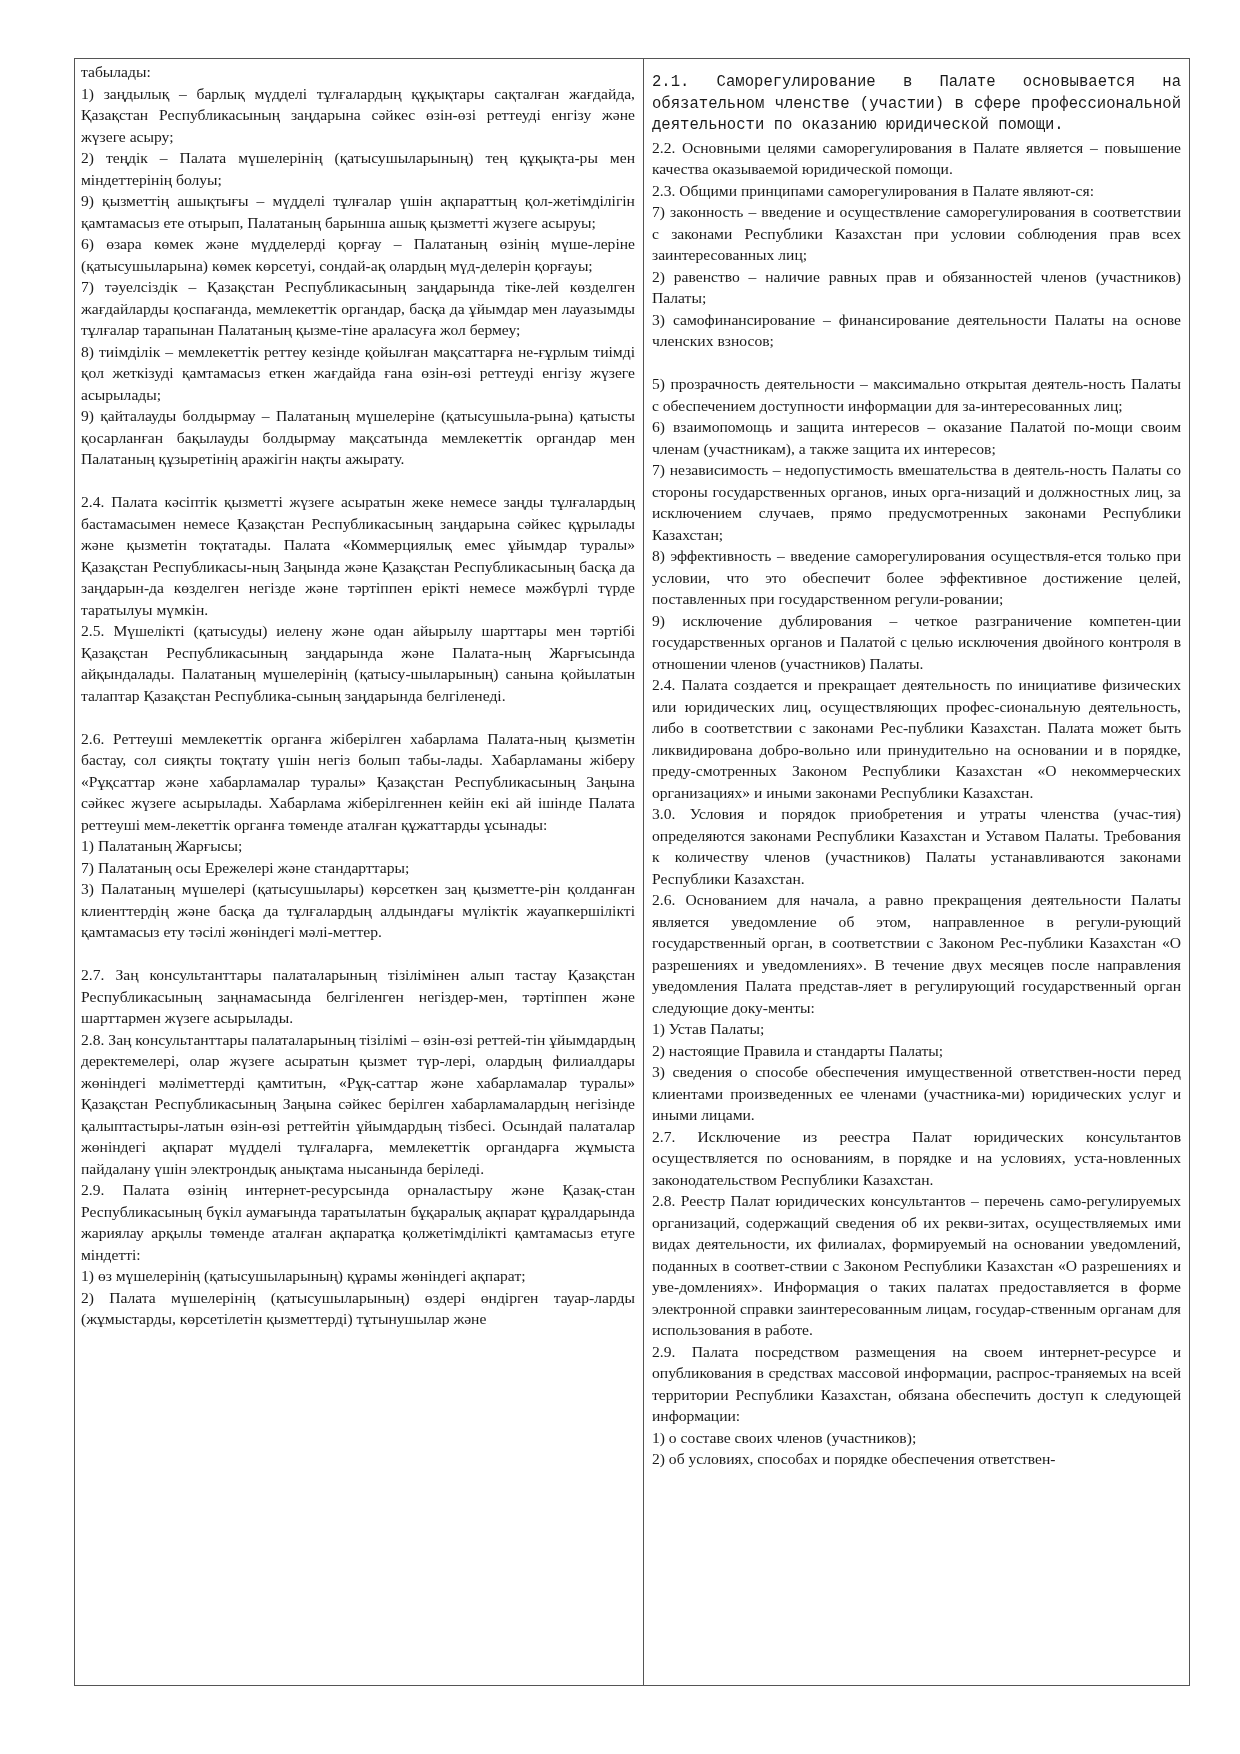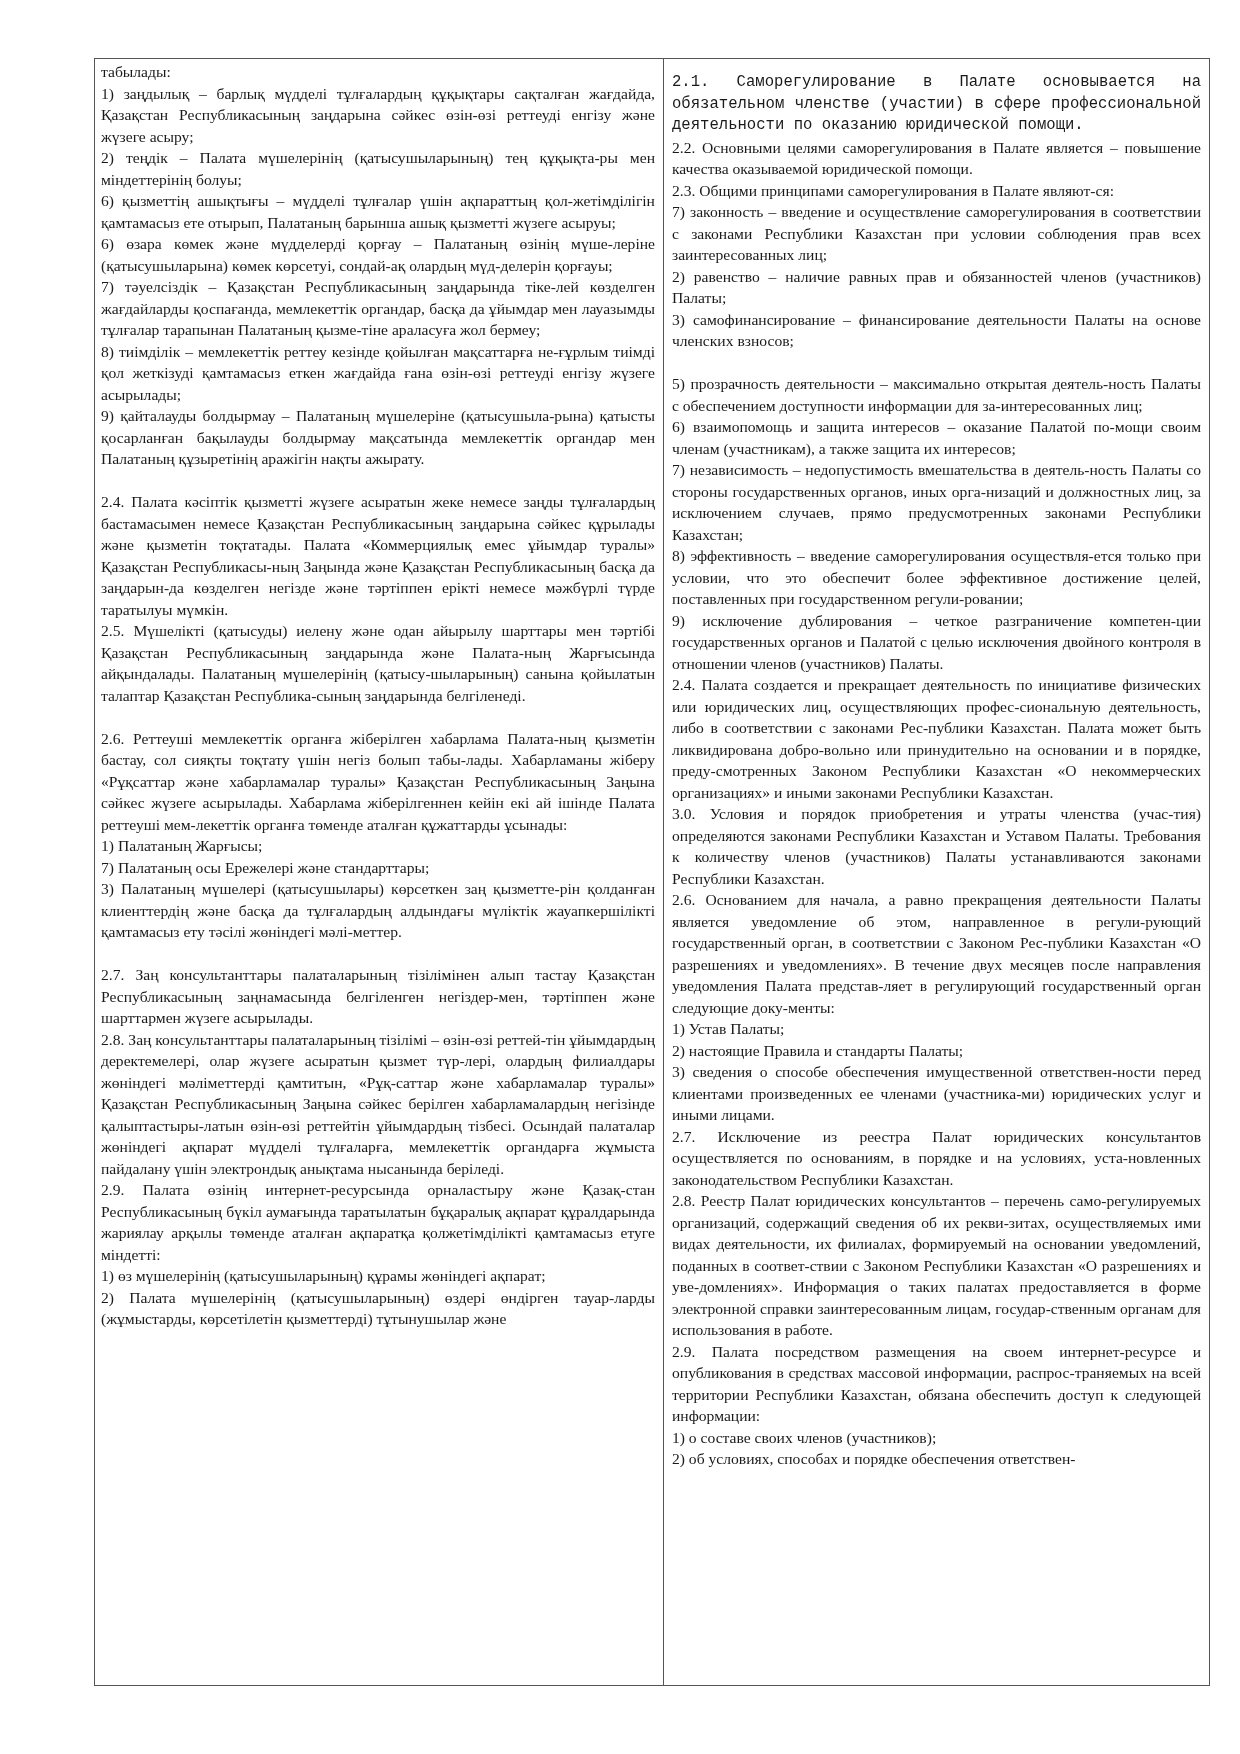--- a/index.html
+++ b/index.html
@@ -1,21 +1,20 @@
 <!DOCTYPE html>
 <html><head>
 <meta charset="utf-8">
 <style>
   html, body { margin: 0; padding: 0; background: #ffffff; }
   body { width: 1240px; height: 1754px; position: relative; overflow: hidden; }
   .page {
     position: absolute; left: 74px; top: 58px; width: 1116px; height: 1628px;
     border: 1px solid #555; box-sizing: border-box;
     display: flex;
-    margin-left: 20px;
   }
   .col {
     box-sizing: border-box; height: 100%; overflow: hidden;
     font-family: "Liberation Serif", "DejaVu Serif", serif;
     font-size: 15.6px; line-height: 21.5px; color: #1a1a1a;
     text-align: justify; hyphens: manual;
   }
   .col-left { width: 570px; padding: 2px 8px 0 6px; border-right: 1px solid #555; }
   .col-right { width: 546px; padding: 2px 8px 0 8px; }
   .col-right .p:first-child { margin-top: 11px; font-family: Liberation Mono, monospace; }
@@ -23,21 +22,21 @@
   .gap { height: 21.5px; }
 </style>
 </head>
 <body>
 
 <div class="page">
   <div class="col col-left" id="col-left">
       <div class="p">табылады:</div>
       <div class="p">1) заңдылық – барлық мүдделі тұлғалардың құқықтары сақталған жағдайда, Қазақстан Республикасының заңдарына сәйкес өзін-өзі реттеуді енгізу және жүзеге асыру;</div>
       <div class="p">2) теңдік – Палата мүшелерінің (қатысушыларының) тең құқықта-ры мен міндеттерінің болуы;</div>
-      <div class="p">6) қызметтің ашықтығы – мүдделі тұлғалар үшін ақпараттың қол-жетімділігін қамтамасыз ете отырып, Палатаның барынша ашық қызметті жүзеге асыруы;</div>
+      <div class="p">9) қызметтің ашықтығы – мүдделі тұлғалар үшін ақпараттың қол-жетімділігін қамтамасыз ете отырып, Палатаның барынша ашық қызметті жүзеге асыруы;</div>
       <div class="p">6) өзара көмек және мүдделерді қорғау – Палатаның өзінің мүше-леріне (қатысушыларына) көмек көрсетуі, сондай-ақ олардың мүд-делерін қорғауы;</div>
       <div class="p">7) тәуелсіздік – Қазақстан Республикасының заңдарында тіке-лей көзделген жағдайларды қоспағанда, мемлекеттік органдар, басқа да ұйымдар мен лауазымды тұлғалар тарапынан Палатаның қызме-тіне араласуға жол бермеу;</div>
       <div class="p">8) тиімділік – мемлекеттік реттеу кезінде қойылған мақсаттарға не-ғұрлым тиімді қол жеткізуді қамтамасыз еткен жағдайда ғана өзін-өзі реттеуді енгізу жүзеге асырылады;</div>
       <div class="p">9) қайталауды болдырмау – Палатаның мүшелеріне (қатысушыла-рына) қатысты қосарланған бақылауды болдырмау мақсатында мемлекеттік органдар мен Палатаның құзыретінің аражігін нақты ажырату.</div>
       <div class="gap"></div>
       <div class="p">2.4. Палата кәсіптік қызметті жүзеге асыратын жеке немесе заңды тұлғалардың бастамасымен немесе Қазақстан Республикасының заңдарына сәйкес құрылады және қызметін тоқтатады. Палата «Коммерциялық емес ұйымдар туралы» Қазақстан Республикасы-ның Заңында және Қазақстан Республикасының басқа да заңдарын-да көзделген негізде және тәртіппен ерікті немесе мәжбүрлі түрде таратылуы мүмкін.</div>
       <div class="p">2.5. Мүшелікті (қатысуды) иелену және одан айырылу шарттары мен тәртібі Қазақстан Республикасының заңдарында және Палата-ның Жарғысында айқындалады. Палатаның мүшелерінің (қатысу-шыларының) санына қойылатын талаптар Қазақстан Республика-сының заңдарында белгіленеді.</div>
       <div class="gap"></div>
       <div class="p">2.6. Реттеуші мемлекеттік органға жіберілген хабарлама Палата-ның қызметін бастау, сол сияқты тоқтату үшін негіз болып табы-лады. Хабарламаны жіберу «Рұқсаттар және хабарламалар туралы» Қазақстан Республикасының Заңына сәйкес жүзеге асырылады. Хабарлама жіберілгеннен кейін екі ай ішінде Палата реттеуші мем-лекеттік органға төменде аталған құжаттарды ұсынады:</div>
       <div class="p">1) Палатаның Жарғысы;</div>

